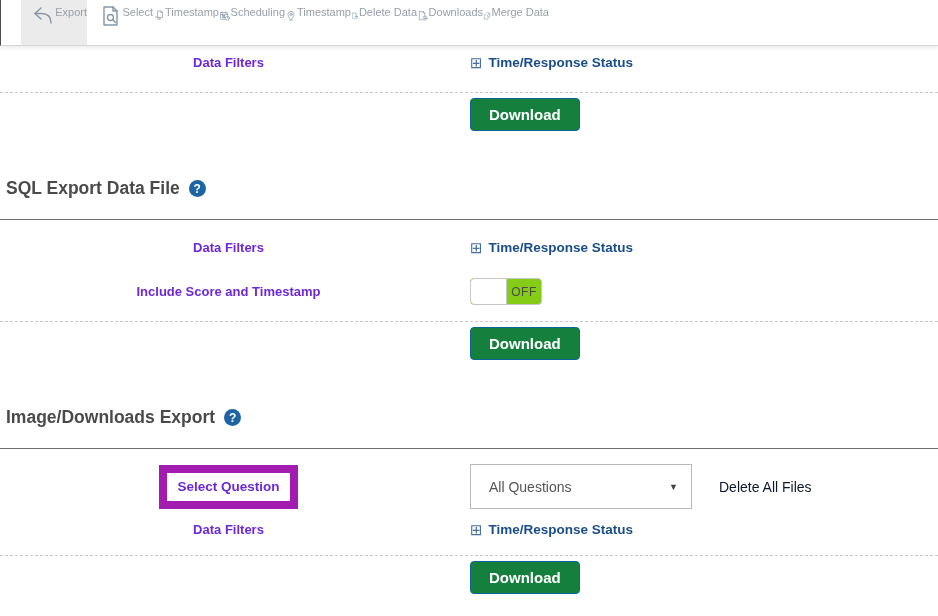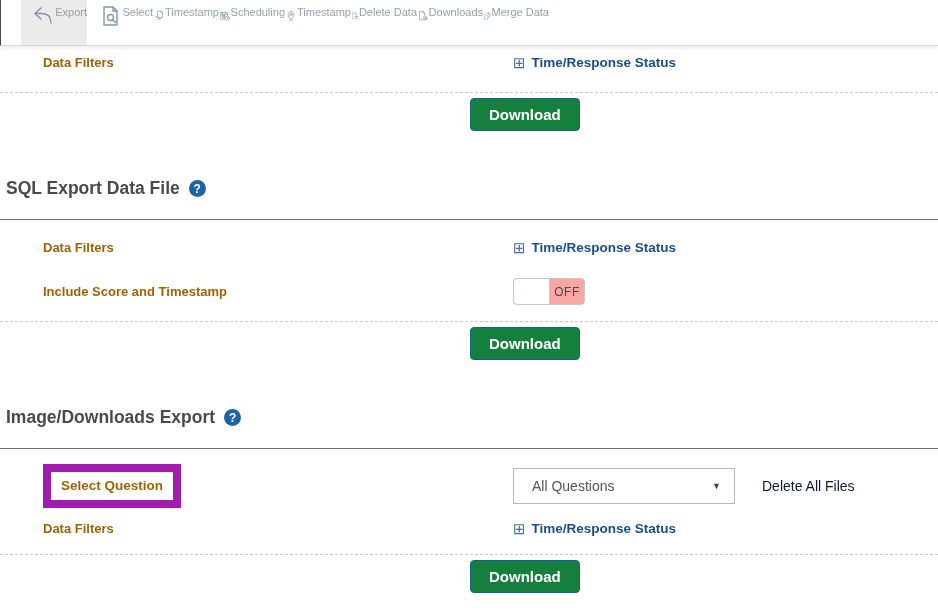--- a/index.html
+++ b/index.html
@@ -51,25 +51,24 @@
   }
 
   
   .form-row {
     display: flex;
     align-items: center;
   }
   .form-label {
     width: 457px;
     flex-shrink: 0;
-    text-align: left;
+    text-align: center;
     font-weight: bold;
     font-size: 13px;
-    color: #a16207;
-    margin-left: 43px;
+    color: #6d28d9;
   }
   .form-control {
     margin-left: 13px;
     display: flex;
     align-items: center;
   }
 
   .tr-link {
     display: inline-flex;
     align-items: center;
@@ -131,21 +130,21 @@
   .section-body {
     border-top: 1px solid #6e6e6e;
     margin-top: 20px;
   }
 
   
   .toggle {
     width: 72px; height: 27px;
     border: 1px solid #c7c7c7;
     border-radius: 4px;
-    background: #fca5a5;
+    background: #84cc16;
     display: flex;
     overflow: hidden;
     cursor: pointer;
   }
   .toggle-knob {
     width: 36px;
     background: #ffffff;
     border-right: 1px solid #c7c7c7;
     border-radius: 3px 0 0 3px;
   }
@@ -154,21 +153,21 @@
     display: flex;
     align-items: center;
     justify-content: center;
     font-size: 12px;
     color: #4a4a4a;
     letter-spacing: 0.5px;
   }
 
   
   .select-box {
-    width: 222px; height: 36px;
+    width: 222px; height: 45px;
     border: 1px solid #b9b9b9;
     background: #fff;
     display: flex;
     align-items: center;
     justify-content: space-between;
     padding: 0 13px 0 18px;
     font-size: 14px;
     color: #555;
     cursor: pointer;
   }

